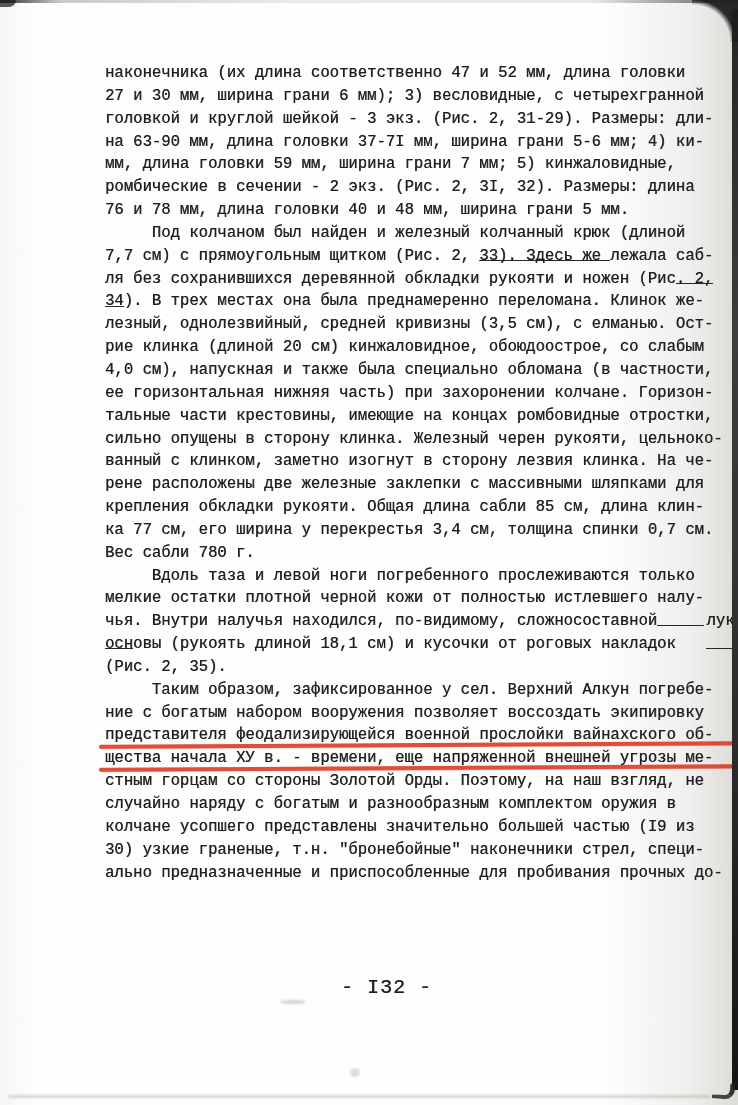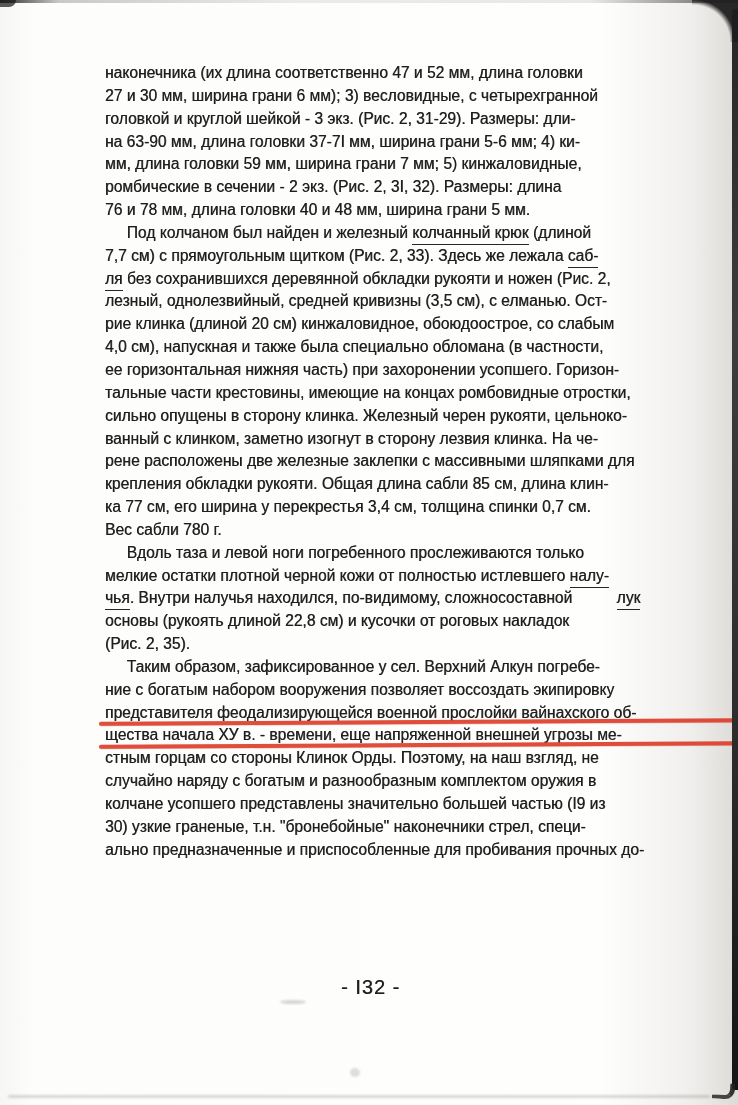--- a/index.html
+++ b/index.html
@@ -1,19 +1,19 @@
 <!DOCTYPE html>
 <html><head>
 <meta charset="utf-8">
 <style>
   html,body { margin:0; padding:0; background:#ffffff; }
   .page {
     position:relative; width:738px; height:1105px; overflow:hidden;
     background: linear-gradient(to right, #f6f6f4 0px, #fdfdfc 34px, #fefefd 600px, #f0efed 690px, #dddcd8 735px);
-    font-family:Liberation Sans, sans-serif;
+    font-family:Liberation Mono, monospace;
   }
   
   .edge-top { position:absolute; top:0; left:0; right:0; height:2.5px; z-index:6;
     background:linear-gradient(to right, rgba(25,25,25,.9) 0%, rgba(80,80,80,.3) 8%, rgba(120,120,120,.14) 40%, rgba(120,120,120,.16) 80%, rgba(40,40,40,.6) 97%); }
   .corner-tl { position:absolute; top:0; left:0; width:16px; height:7px; z-index:6;
     background:rgba(28,28,28,.72); border-bottom-right-radius:9px; }
   .corner-tr { position:absolute; top:0; right:0; width:46px; height:42px; z-index:6;
     background:radial-gradient(circle at 2% 100%, rgba(0,0,0,0) 60%, rgba(30,30,30,.95) 69%); }
   .edge-right { position:absolute; top:9px; right:0; bottom:15px; width:6px; z-index:5;
     background:linear-gradient(to bottom, #262626, #3d3d3d 30%, #2b2b2b 70%, #151515);
@@ -29,21 +29,21 @@
     background:rgba(150,148,142,.3); border-radius:50%; filter:blur(1px); }
 
   
   .page-text {
     position:absolute; left:105px; top:62px; width:628px;
     color:#1e1e1e; font-size:15.6px; line-height:22.85px;
     text-shadow:0.45px 0 0 rgba(25,25,25,.7);
   }
   .para { margin:0; }
   .line { white-space:pre; position:relative; }
-  .u { border-bottom:1.8px solid #262626; padding-bottom:3px; }
+  .u { border-bottom:1.8px solid #262626; padding-bottom:18px; }
   .redline {
     position:absolute; left:-6px; right:-16px; bottom:0.5px; height:3.6px;
     border-radius:3px; transform:rotate(-0.3deg); opacity:.9; z-index:2;
     box-shadow:0 0.5px 0.8px rgba(220,60,40,.45);
   }
   .page-number {
     position:absolute; top:976px; left:341px;
     color:#1e1e1e; font-size:20px; letter-spacing:1px;
     text-shadow:0.45px 0 0 rgba(25,25,25,.7);
   }
@@ -68,45 +68,46 @@
         <div class="line"><span>головкой и круглой шейкой - 3 экз. (Рис. 2, 31-29). Размеры: дли-</span></div>
         <div class="line"><span>на 63-90 мм, длина головки 37-7I мм, ширина грани 5-6 мм; 4) ки-</span></div>
         <div class="line"><span>мм, длина головки 59 мм, ширина грани 7 мм; 5) кинжаловидные,</span></div>
         <div class="line"><span>ромбические в сечении - 2 экз. (Рис. 2, 3I, 32). Размеры: длина</span></div>
         <div class="line"><span>76 и 78 мм, длина головки 40 и 48 мм, ширина грани 5 мм.</span></div>
       </div>
       <div class="para">
         <div class="line"><span>     Под колчаном был найден и железный </span><span class="u" style="border-bottom-color: rgb(38, 38, 38);">колчанный крюк</span><span> (длиной</span></div>
         <div class="line"><span>7,7 см) с прямоугольным щитком (Рис. 2, 33). Здесь же лежала </span><span class="u" style="border-bottom-color: rgb(38, 38, 38);">саб-</span></div>
         <div class="line"><span class="u" style="border-bottom-color: rgb(38, 38, 38);">ля</span><span> без сохранившихся деревянной обкладки рукояти и ножен (Рис. 2,</span></div>
+        <div class="line"><span>34). В трех местах она была преднамеренно переломана. Клинок же-</span></div>
         <div class="line"><span>лезный, однолезвийный, средней кривизны (3,5 см), с елманью. Ост-</span></div>
         <div class="line"><span>рие клинка (длиной 20 см) кинжаловидное, обоюдоострое, со слабым</span></div>
         <div class="line"><span>4,0 см), напускная и также была специально обломана (в частности,</span></div>
-        <div class="line"><span>ее горизонтальная нижняя часть) при захоронении усопшего. Горизон-</span></div>
+        <div class="line"><span>ее горизонтальная нижняя часть) при захоронении колчане. Горизон-</span></div>
         <div class="line"><span>тальные части крестовины, имеющие на концах ромбовидные отростки,</span></div>
         <div class="line"><span>сильно опущены в сторону клинка. Железный черен рукояти, цельноко-</span></div>
         <div class="line"><span>ванный с клинком, заметно изогнут в сторону лезвия клинка. На че-</span></div>
         <div class="line"><span>рене расположены две железные заклепки с массивными шляпками для</span></div>
         <div class="line"><span>крепления обкладки рукояти. Общая длина сабли 85 см, длина клин-</span></div>
         <div class="line"><span>ка 77 см, его ширина у перекрестья 3,4 см, толщина спинки 0,7 см.</span></div>
         <div class="line"><span>Вес сабли 780 г.</span></div>
       </div>
       <div class="para">
         <div class="line"><span>     Вдоль таза и левой ноги погребенного прослеживаются только</span></div>
         <div class="line"><span>мелкие остатки плотной черной кожи от полностью истлевшего </span><span class="u" style="border-bottom-color: rgb(38, 38, 38);">налу-</span></div>
         <div class="line"><span class="u" style="border-bottom-color: rgb(38, 38, 38);">чья</span><span>. Внутри налучья находился, по-видимому, сложносоставной </span><span class="u" style="border-bottom-color: rgb(38, 38, 38); margin-left: 40px;">лук</span></div>
-        <div class="line"><span>основы (рукоять длиной 22,8 см) и кусочки от роговых накладок</span></div>
+        <div class="line"><span>основы (рукоять длиной 18,1 см) и кусочки от роговых накладок</span></div>
         <div class="line"><span>(Рис. 2, 35).</span></div>
       </div>
       <div class="para">
         <div class="line"><span>     Таким образом, зафиксированное у сел. Верхний Алкун погребе-</span></div>
         <div class="line"><span>ние с богатым набором вооружения позволяет воссоздать экипировку</span></div>
         <div class="line"><span>представителя феодализирующейся военной прослойки вайнахского об-</span><div class="redline" style="background: rgb(220, 58, 39);"></div></div>
         <div class="line"><span>щества начала ХУ в. - времени, еще напряженной внешней угрозы ме-</span><div class="redline" style="background: rgb(220, 58, 39);"></div></div>
-        <div class="line"><span>стным горцам со стороны Клинок Орды. Поэтому, на наш взгляд, не</span></div>
+        <div class="line"><span>стным горцам со стороны Золотой Орды. Поэтому, на наш взгляд, не</span></div>
         <div class="line"><span>случайно наряду с богатым и разнообразным комплектом оружия в</span></div>
         <div class="line"><span>колчане усопшего представлены значительно большей частью (I9 из</span></div>
         <div class="line"><span>30) узкие граненые, т.н. "бронебойные" наконечники стрел, специ-</span></div>
         <div class="line"><span>ально предназначенные и приспособленные для пробивания прочных до-</span></div>
       </div>
     </div>
 
   <div class="page-number">- I32 -</div>
 </div>
 

